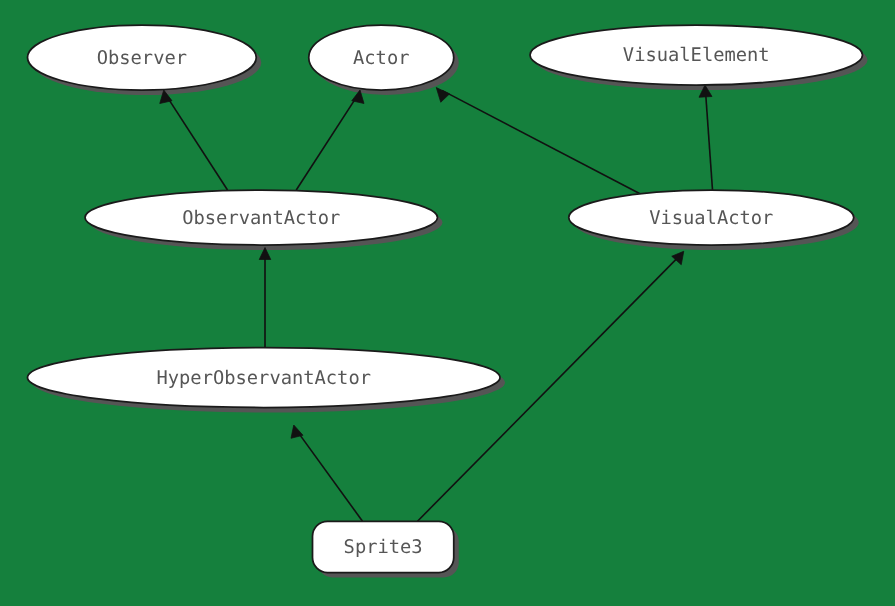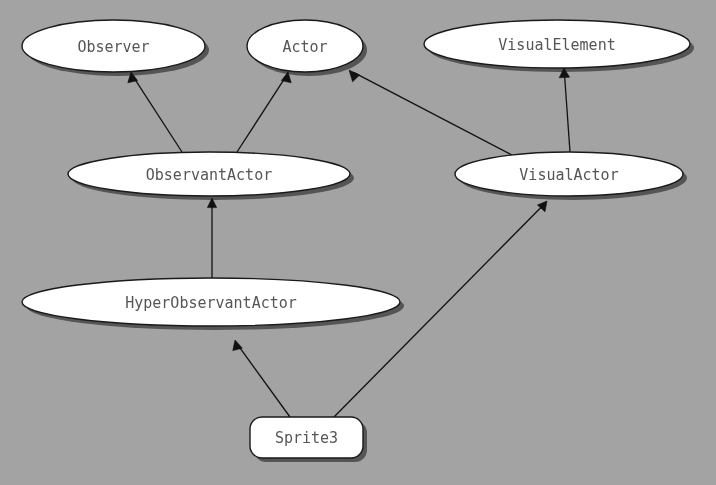--- a/index.html
+++ b/index.html
@@ -10,21 +10,21 @@
   body {
     width: 716px;
     height: 485px;
     font-family: "DejaVu Sans Mono", monospace;
     overflow: hidden;
   }
   #diagram-root {
     position: relative;
     width: 716px;
     height: 485px;
-    background: #a3a3a3;
+    background: #15803d;
   }
   svg#graph {
     display: block;
     width: 716px;
     height: 485px;
   }
   .node-shape {
     fill: #ffffff;
     stroke: #1a1a1a;
     stroke-width: 1.4;

